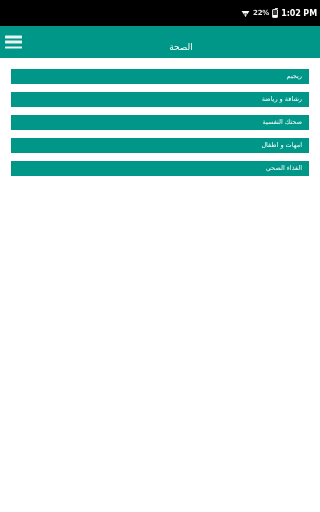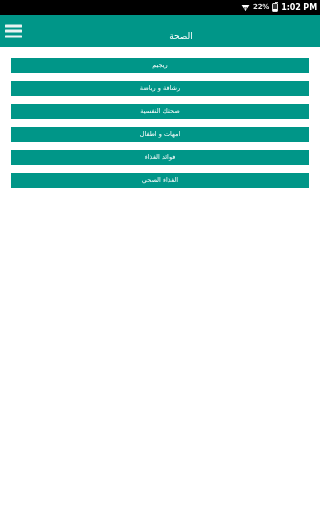--- a/index.html
+++ b/index.html
@@ -11,21 +11,21 @@
   body {
     width: 320px;
     height: 512px;
     overflow: hidden;
     font-family: "DejaVu Sans", "Liberation Sans", sans-serif;
     position: relative;
   }
 
   
   .status-bar {
-    height: 15px;
+    height: 26px;
     background: #000000;
     display: flex;
     align-items: center;
     justify-content: flex-end;
     padding: 0 3px 0 4px;
     box-sizing: border-box;
     color: #ffffff;
   }
   .status-right {
     display: flex;
@@ -129,21 +129,21 @@
     margin: 0;
     padding: 0;
     direction: rtl;
   }
   .menu-item {
     background: #009688;
     height: 15px;
     margin-bottom: 8px;
     display: flex;
     align-items: center;
-    justify-content: center;
+    justify-content: flex-start;
     padding: 0 7px;
     box-sizing: border-box;
     cursor: pointer;
   }
   .menu-item-label {
     color: #ffffff;
     font-size: 6.5px;
     line-height: 15px;
     white-space: nowrap;
     font-weight: normal;
@@ -184,19 +184,16 @@
     <li class="menu-item">
       <span class="menu-item-label">رشاقة و رياضة</span>
     </li>
     <li class="menu-item">
       <span class="menu-item-label">صحتك النفسية</span>
     </li>
     <li class="menu-item">
       <span class="menu-item-label">امهات و اطفال</span>
     </li>
     <li class="menu-item">
-      <span class="menu-item-label">فوائد الغذاء</span>
-    </li>
-    <li class="menu-item">
       <span class="menu-item-label">الغذاء الصحي</span>
     </li>
   </ul>
 </div>
 
 </body></html>

